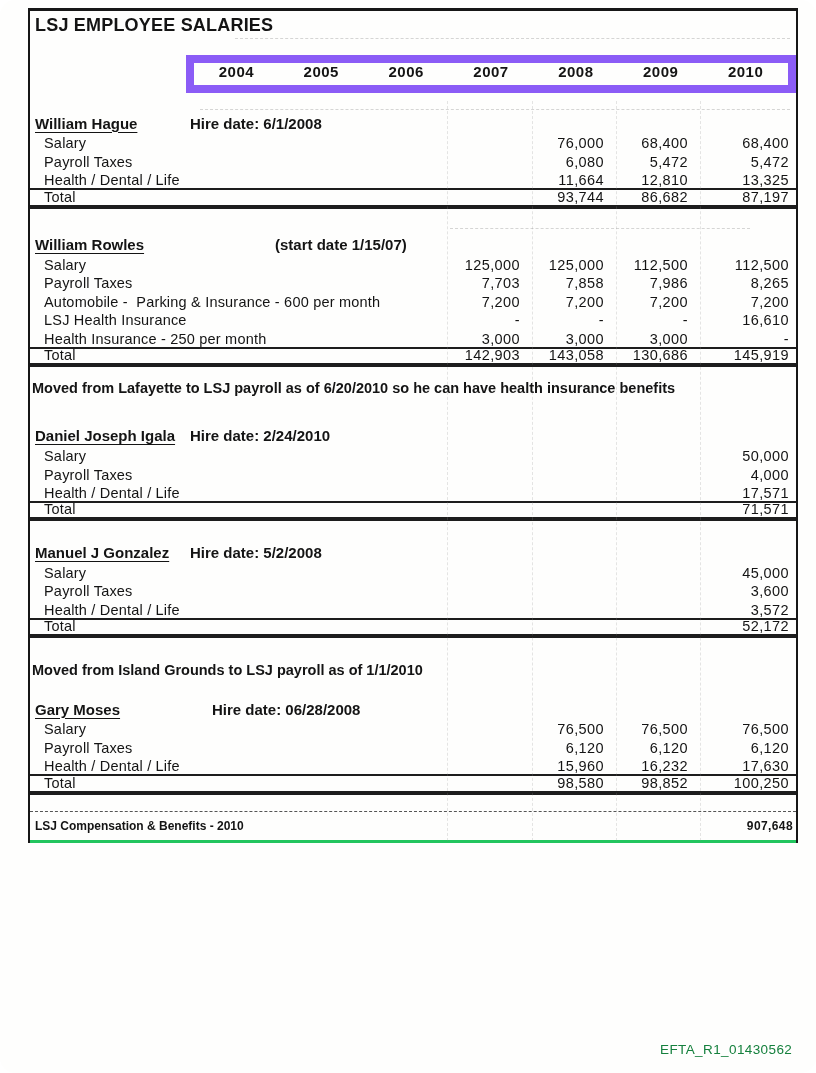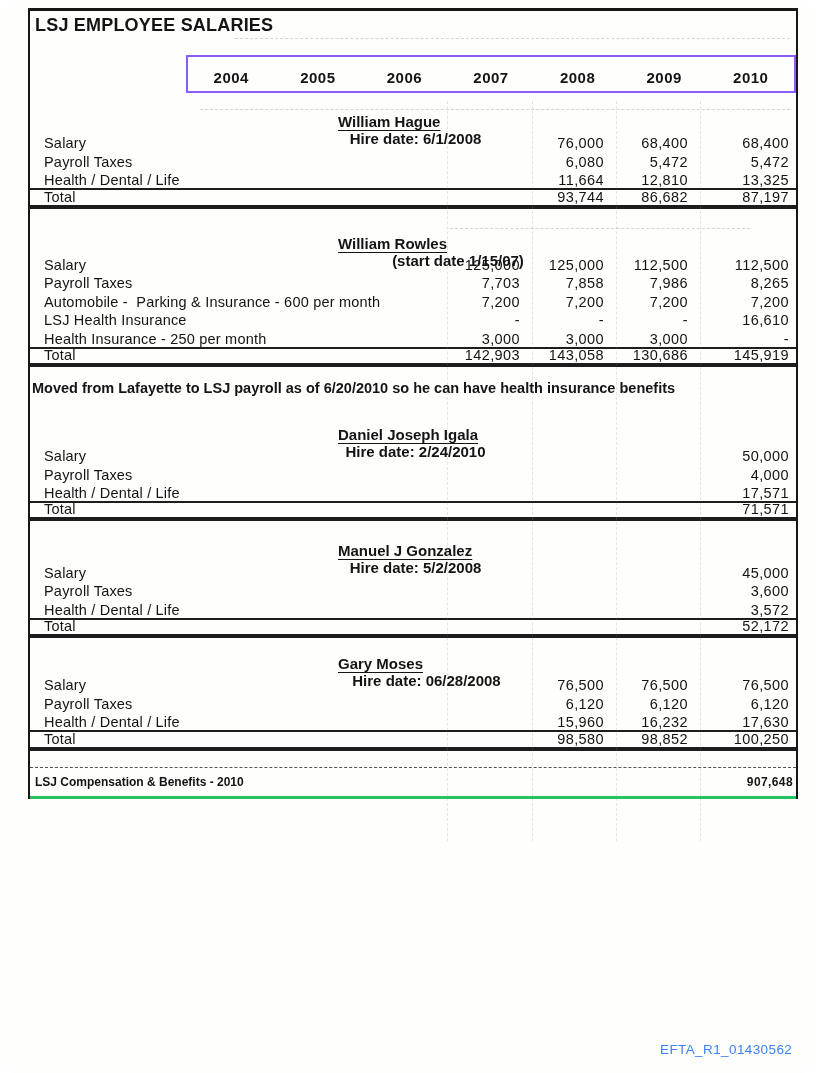--- a/index.html
+++ b/index.html
@@ -9,26 +9,26 @@
     font-family:"Liberation Sans", sans-serif; color:#141414; overflow:hidden;border-radius:15px;
   }
   .sheet {
     position:absolute; left:28px; top:8px; width:770px;
     border-top:3px solid #171717; border-left:2px solid #171717; border-right:2px solid #171717;
     background:transparent;
   }
   .title { margin:4px 0 0 5px; height:22px; font-size:18px; font-weight:bold; letter-spacing:.2px; }
   .year-box {
     margin-left:156px; margin-top:18px; height:38px;
-    border:2px solid #8b5cf6; display:flex; align-items:flex-end; padding-bottom:5px;
+    border:8px solid #8b5cf6; display:flex; align-items:flex-end; padding-bottom:5px;
   }
   .year { flex:1; text-align:center; font-weight:bold; font-size:15px; letter-spacing:.5px; }
 
   .section { }
-  .sec-head { display:flex; height:20px; align-items:center; padding-left:5px; font-size:15px;flex-direction:column; }
+  .sec-head { display:flex; height:20px; align-items:center; padding-left:5px; font-size:15px; }
   .emp-name { font-weight:bold; text-decoration:underline; text-underline-offset:3px; width:155px; white-space:nowrap; }
   .emp-meta { font-weight:bold; white-space:nowrap; }
   .sec-rowles .emp-meta { margin-left:85px; }
   .sec-moses  .emp-meta { margin-left:22px; }
 
   .row { display:flex; height:18.4px; align-items:flex-end; padding-left:14px; font-size:14.5px; }
   .lbl { flex:1; white-space:pre; letter-spacing:.2px; }
   .c   { width:84px; text-align:right; padding-right:4px; letter-spacing:.4px; }
   .c10 { width:104px; padding-right:7px; }
   .row.total { border-top:2px solid #1d1d1d; border-bottom:2px solid #1d1d1d; position:relative; }
@@ -39,21 +39,21 @@
   .note { margin-top:13px; height:20px; padding-left:2px; font-weight:bold; font-size:14.5px; display:flex; align-items:center; }
   .note2 { margin-top:24px; }
 
   .grand {
     margin-top:18px; height:32px; display:flex; align-items:center;
     border-top:1px dashed #555; border-bottom:3px solid #22c55e;
     padding-left:5px; font-weight:bold; font-size:12px;
   }
   .grand .gval { margin-left:auto; padding-right:3px; letter-spacing:.4px; }
 
-  .docid { position:absolute; left:660px; top:1042px; font-size:13.5px; letter-spacing:.4px; color:#3b82f6; }
+  .docid { position:absolute; left:660px; top:1042px; font-size:13.5px; letter-spacing:.4px; color:#15803d; }
 
   
   .v-art { position:absolute; border-left:1px dashed #8a8a8a; opacity:.22; width:0; }
   .h-art { position:absolute; border-top:1px dashed #8a8a8a; opacity:.35; height:0; }
 </style>
 </head>
 <body>
 
 <div class="page">
   <div class="sheet">
@@ -219,20 +219,21 @@
       </div>
       <div class="row total">
         <span class="lbl">Total</span>
         <span class="c"></span>
         <span class="c"></span>
         <span class="c"></span>
         <span class="c c10">52,172</span>
       </div>
     </div>
 
+    <div class="note note2">Moved from Island Grounds to LSJ payroll as of 1/1/2010</div>
 
     <div class="section sec-moses m-sec5">
       <div class="sec-head">
         <span class="emp-name">Gary Moses</span>
         <span class="emp-meta">Hire date: 06/28/2008</span>
       </div>
       <div class="row">
         <span class="lbl">Salary</span>
         <span class="c"></span>
         <span class="c">76,500</span>

